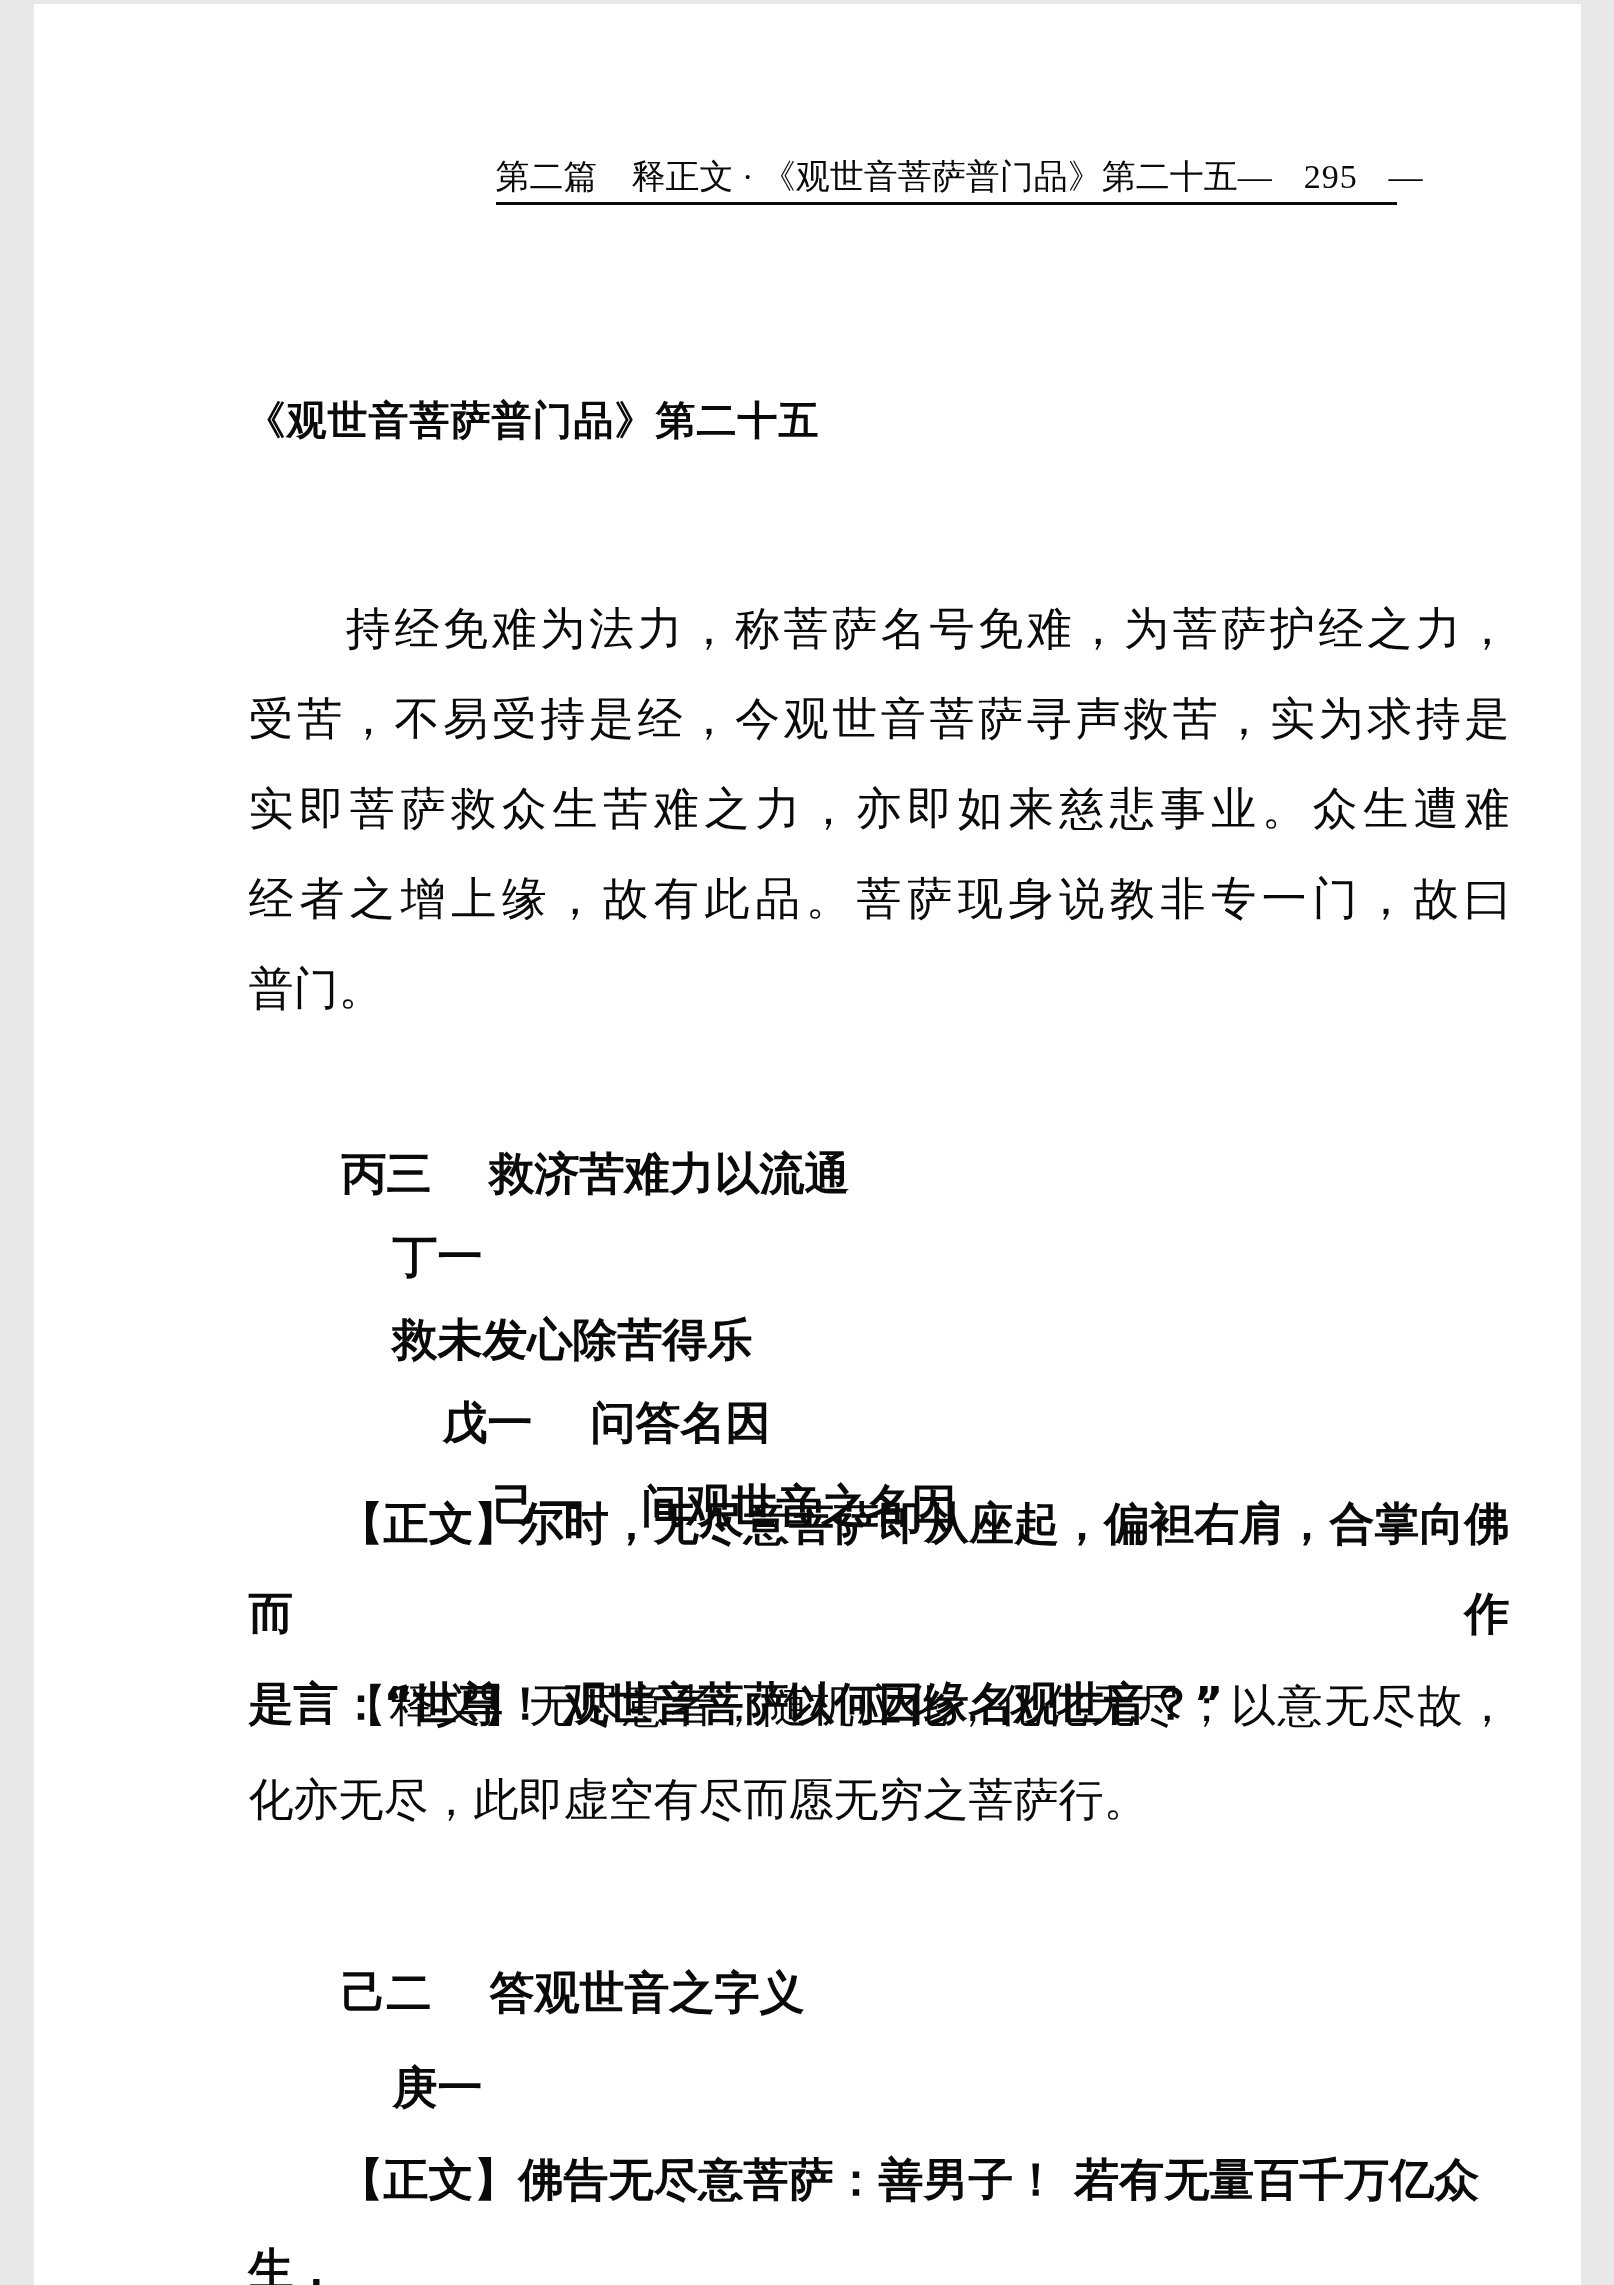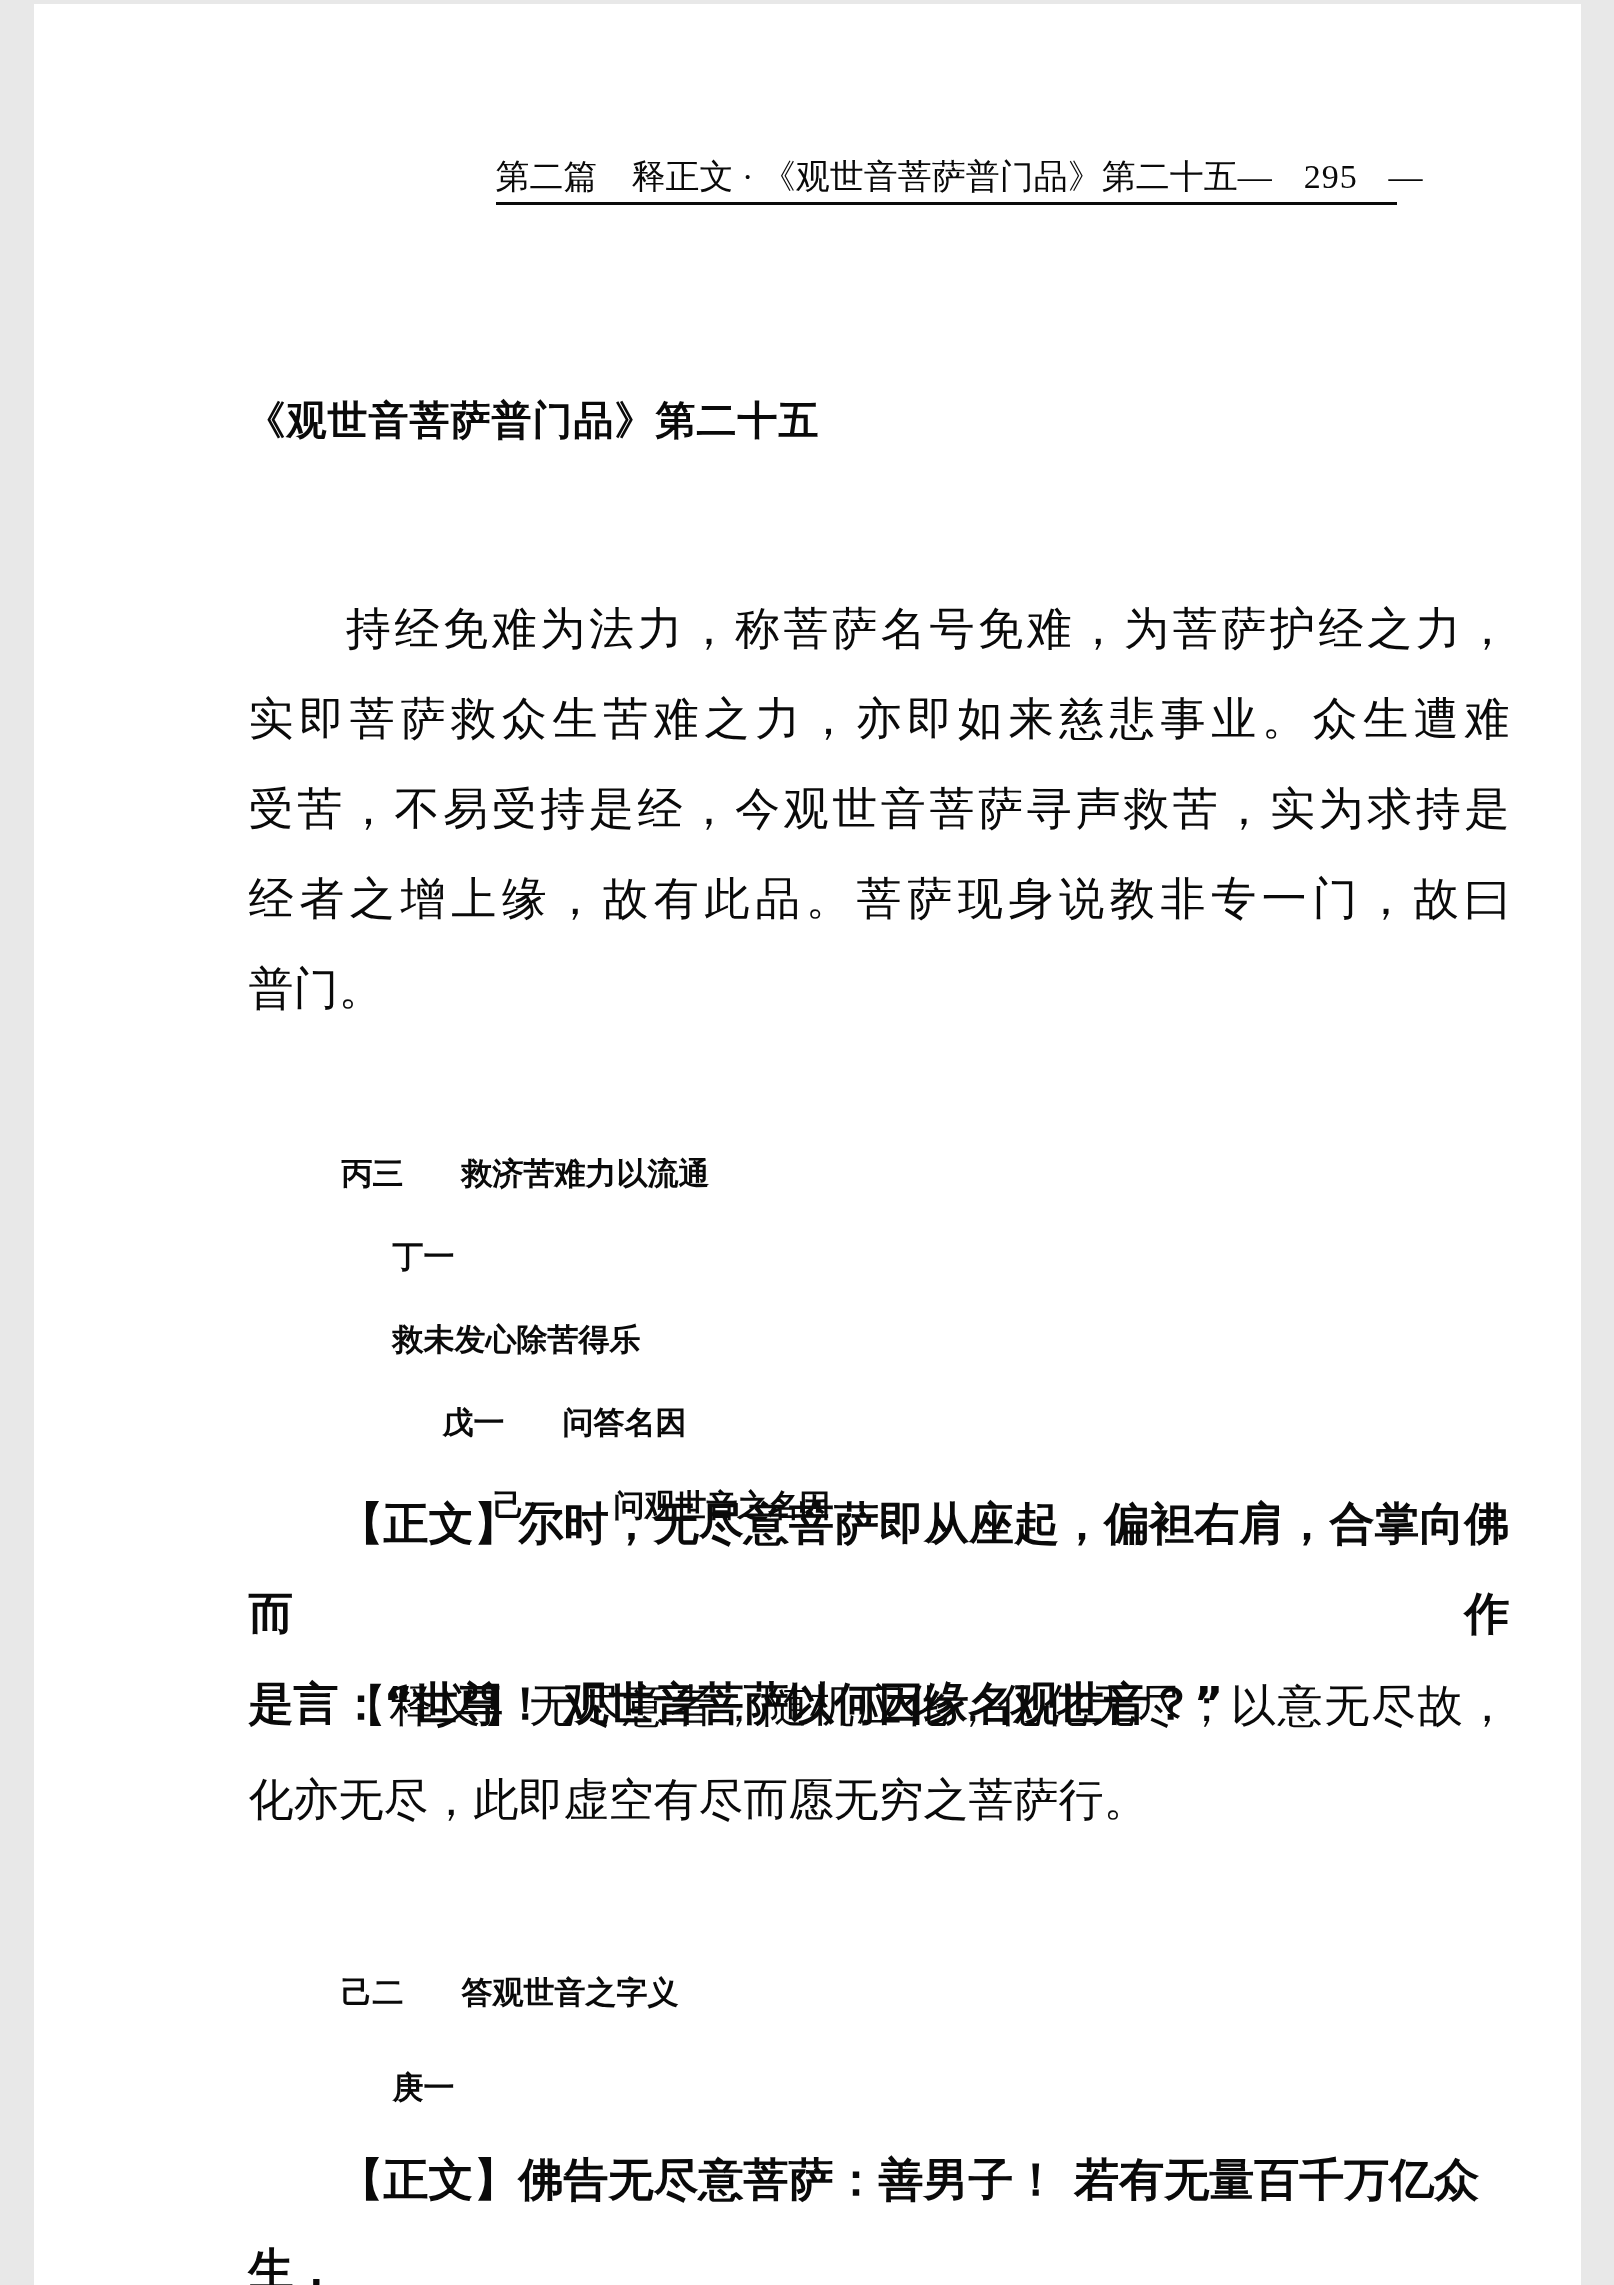--- a/index.html
+++ b/index.html
@@ -37,21 +37,21 @@
   .tblock{position:absolute;left:215px;width:1261px;font-size:45px;}
   .tline{min-height:1em;}
   .tline.just{text-align:justify;text-align-last:justify;}
 
   .intro{top:580px;line-height:90px;}
   .scripture-1{top:1475px;line-height:90px;}
   .commentary-1{top:1655px;line-height:94px;}
   .scripture-2{top:2131px;line-height:90px;}
 
   
-  .outline{position:absolute;left:215px;width:1261px;font-size:31px;}
+  .outline{position:absolute;left:215px;width:1261px;font-size:45px;}
   .outline-a{top:1128px;line-height:83px;}
   .outline-b{top:1941px;line-height:95px;}
   .outline-row{display:flex;white-space:nowrap;}
   .outline-row .olabel{margin-right:58px;}
   .ind-0{margin-left:93px;}
   .ind-1{margin-left:144px;flex-direction:column;}
   .ind-2{margin-left:194px;}
   .ind-3{margin-left:245px;}
 </style>
 </head>
@@ -62,22 +62,22 @@
   <div class="running-head serif">
     <span>第二篇　释正文 · 《观世音菩萨普门品》第二十五</span>
     <span class="pageno">— 295 —</span>
   </div>
   <div class="head-rule"></div>
 
   <div class="chapter-title serif">《观世音菩萨普门品》第二十五</div>
 
   <div class="tblock intro serif">
       <div class="tline just">　　持经免难为法力，称菩萨名号免难，为菩萨护经之力，</div>
+      <div class="tline just">受苦，不易受持是经，今观世音菩萨寻声救苦，实为求持是</div>
       <div class="tline just">实即菩萨救众生苦难之力，亦即如来慈悲事业。众生遭难</div>
-      <div class="tline just">受苦，不易受持是经，今观世音菩萨寻声救苦，实为求持是</div>
       <div class="tline just">经者之增上缘，故有此品。菩萨现身说教非专一门，故曰</div>
       <div class="tline">普门。</div>
     </div>
 
   <div class="outline outline-a heiti">
     <div class="outline-row ind-0">
       <span class="olabel">丙三</span>
       <span class="otitle">救济苦难力以流通</span>
     </div>
     <div class="outline-row ind-1">

